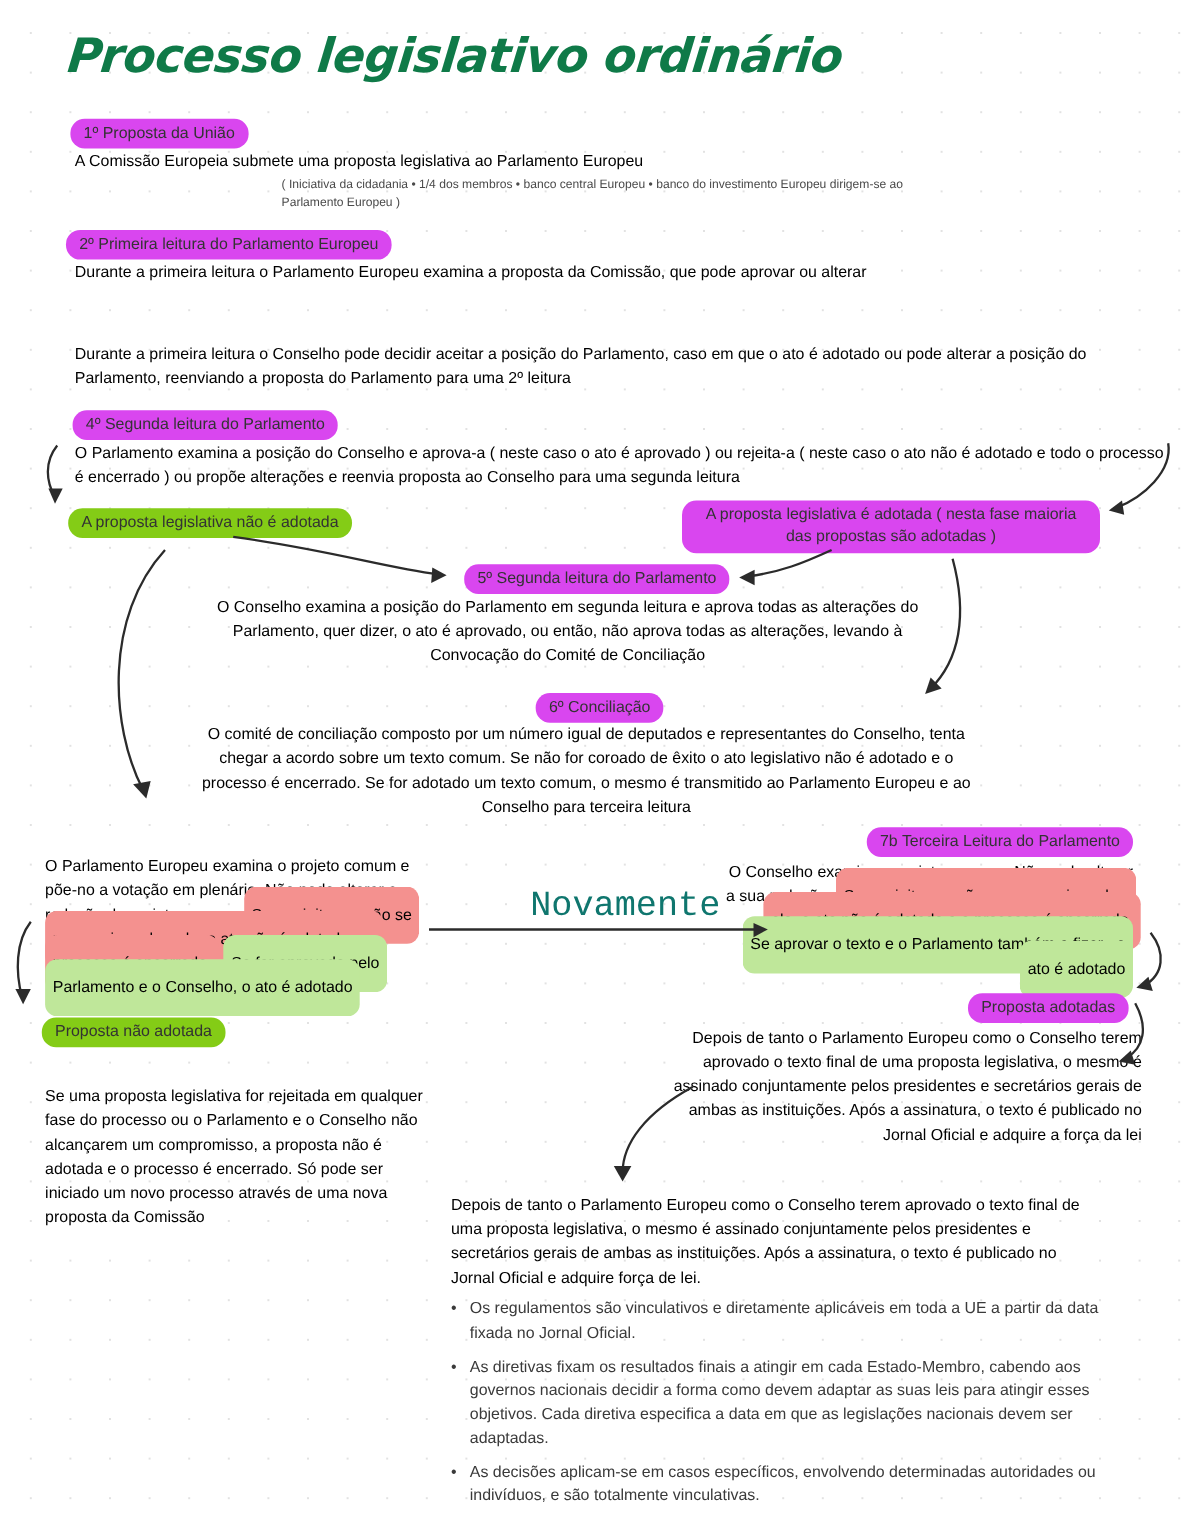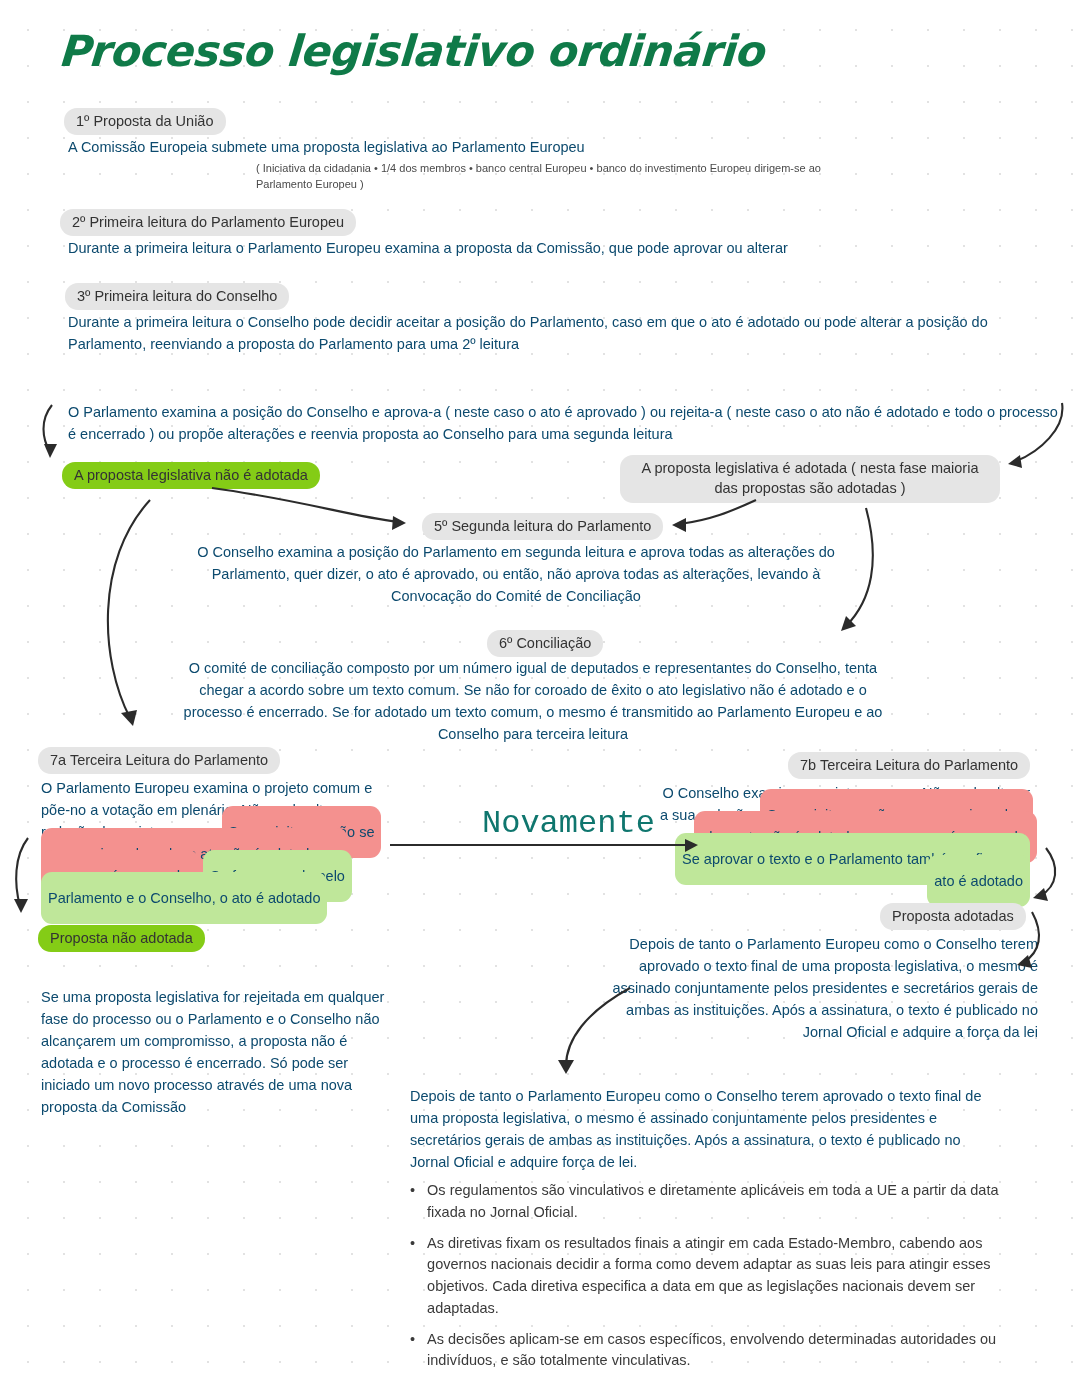--- a/index.html
+++ b/index.html
@@ -36,42 +36,42 @@
     color: #0f7a48;
     font-family: "DejaVu Sans", sans-serif;
     transform: skewX(-6deg);
   }
 
   
   .txt {
     position: absolute;
     font-size: 14.5px;
     line-height: 1.52;
-    color: #0c4a6e;
+    color: #000000;
   }
   .small {
     font-size: 11px;
     color: #4a4a4a;
     line-height: 1.45;
   }
   .center { text-align: center; }
   .right  { text-align: right; }
 
   
   .hl {
     position: absolute;
     display: inline-block;
     padding: 3px 12px 4px 12px;
     border-radius: 13px;
     font-size: 14.5px;
     line-height: 1.4;
     color: #333;
     white-space: nowrap;
   }
-  .green { background: #e5e5e5; }
+  .green { background: #d946ef; }
   .red   { background: #84cc16; }
 
   .hl.wrap { white-space: normal; }
 
   
   .inl {
     border-radius: 11px;
     padding: 18px 7px;
     box-decoration-break: clone;
     -webkit-box-decoration-break: clone;
@@ -120,36 +120,35 @@
 
   <div id="title">Processo legislativo ordinário</div>
 
   <div class="hl green" style="left:64px; top:108px;">1º Proposta da União</div>
   <div class="txt" style="left:68px; top:136px; width:900px;">A Comissão Europeia submete uma proposta legislativa ao Parlamento Europeu</div>
   <div class="txt small" style="left:256px; top:161px; width:600px;">( Iniciativa da cidadania • 1/4 dos membros • banco central Europeu • banco do investimento Europeu dirigem-se ao Parlamento Europeu )</div>
 
   <div class="hl green" style="left:60px; top:209px;">2º Primeira leitura do Parlamento Europeu</div>
   <div class="txt" style="left:68px; top:237px; width:930px;">Durante a primeira leitura o Parlamento Europeu examina a proposta da Comissão, que pode aprovar ou alterar</div>
 
-  <div class="hl green" style="left:65px; top:283px;">3º Primeira leitura do Conselho</div>
   <div class="txt" style="left:68px; top:311px; width:920px;">Durante a primeira leitura o Conselho pode decidir aceitar a posição do Parlamento, caso em que o ato é adotado ou pode alterar a posição do Parlamento, reenviando a proposta do Parlamento para uma 2º leitura</div>
 
+  <div class="hl green" style="left:66px; top:373px;">4º Segunda leitura do Parlamento</div>
   <div class="txt" style="left:68px; top:401px; width:1000px;">O Parlamento examina a posição do Conselho e aprova-a ( neste caso o ato é aprovado ) ou rejeita-a ( neste caso o ato não é adotado e todo o processo é encerrado ) ou propõe alterações e reenvia proposta ao Conselho para uma segunda leitura</div>
 
   <div class="hl red" style="left:62px; top:462px;">A proposta legislativa não é adotada</div>
 
   <div class="hl green wrap center" style="left:620px; top:455px; width:356px;">A proposta legislativa é adotada ( nesta fase maioria das propostas são adotadas )</div>
 
   <div class="hl green" style="left:422px; top:513px;">5º Segunda leitura do Parlamento</div>
   <div class="txt center" style="left:175px; top:541px; width:682px;">O Conselho examina a posição do Parlamento em segunda leitura e aprova todas as alterações do Parlamento, quer dizer, o ato é aprovado, ou então, não aprova todas as alterações, levando à Convocação do Comité de Conciliação</div>
 
   <div class="hl green" style="left:487px; top:630px;">6º Conciliação</div>
   <div class="txt center" style="left:172px; top:657px; width:722px;">O comité de conciliação composto por um número igual de deputados e representantes do Conselho, tenta chegar a acordo sobre um texto comum. Se não for coroado de êxito o ato legislativo não é adotado e o processo é encerrado. Se for adotado um texto comum, o mesmo é transmitido ao Parlamento Europeu e ao Conselho para terceira leitura</div>
 
-  <div class="hl green" style="left:38px; top:747px;">7a Terceira Leitura do Parlamento</div>
 
   <div class="txt" style="left:41px; top:777px; width:345px;">
     <span>O Parlamento Europeu examina o projeto comum e põe-no a votação em plenário. Não pode alterar a redação do projeto comum.</span>
     <span class="inl red">Se o rejeitar ou não se pronunciar sobre ele, o ato não é adotado e o processo é encerrado.</span>
     <span class="inl green">Se for aprovado pelo Parlamento e o Conselho, o ato é adotado</span>
   </div>
 
   <div class="hl red" style="left:38px; top:925px;">Proposta não adotada</div>
   <div class="txt" style="left:41px; top:986px; width:355px;">Se uma proposta legislativa for rejeitada em qualquer fase do processo ou o Parlamento e o Conselho não alcançarem um compromisso, a proposta não é adotada e o processo é encerrado. Só pode ser iniciado um novo processo através de uma nova proposta da Comissão</div>
 

